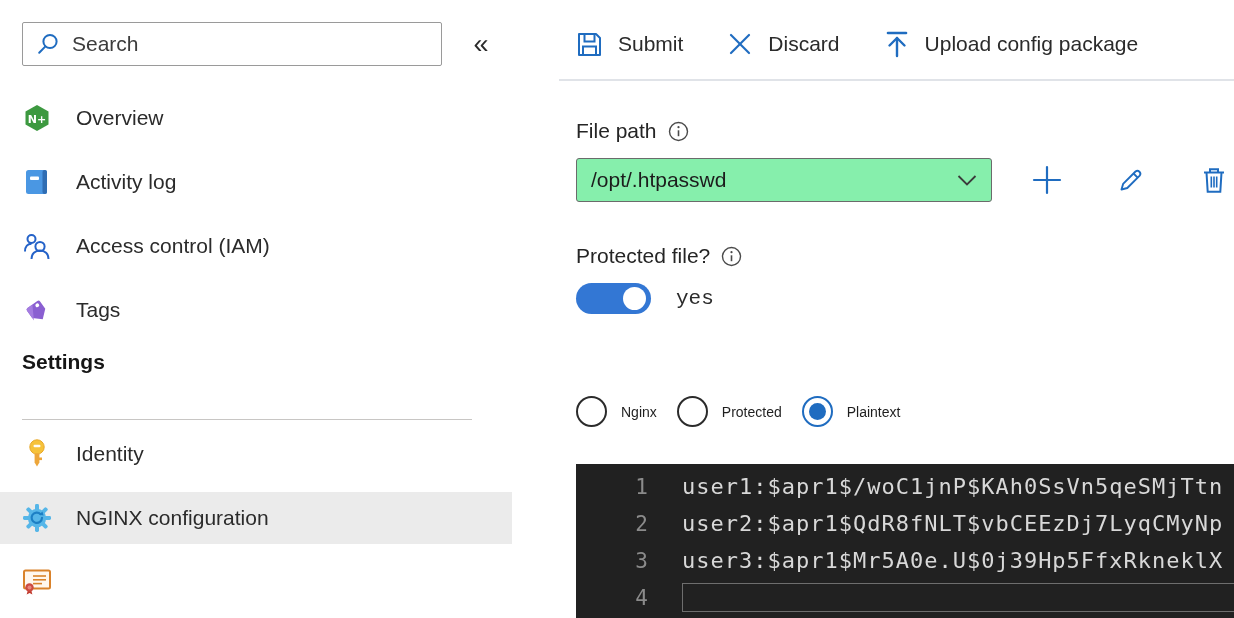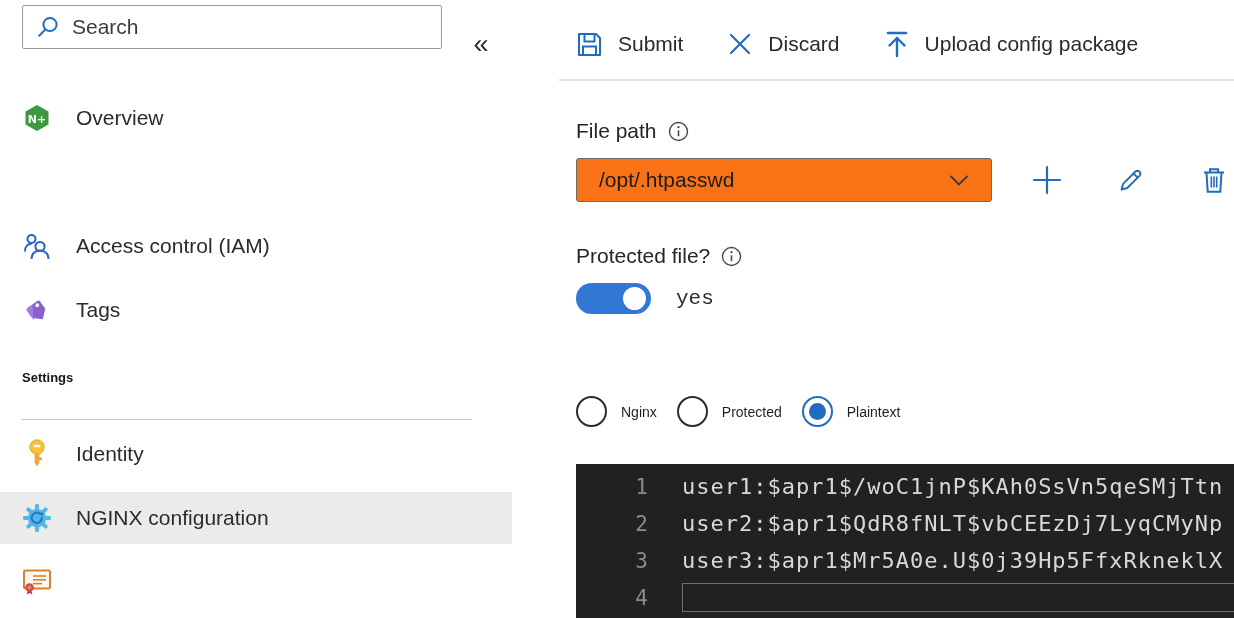--- a/index.html
+++ b/index.html
@@ -5,54 +5,54 @@
   * { margin:0; padding:0; box-sizing:border-box; }
   html,body { width:1234px; height:618px; }
   body {
     position:relative; background:#ffffff; overflow:hidden;
     font-family:"Liberation Sans","DejaVu Sans",sans-serif;
     color:#2f2f2f;
   }
   
   .sidebar { position:absolute; left:0; top:0; width:512px; height:618px; background:#fff; }
   .search-wrap {
-    position:absolute; left:22px; top:5px; width:420px; height:44px;
+    position:absolute; left:22px; top:22px; width:420px; height:44px;
     border:1px solid #9a9a9a; border-radius:2px; background:#fff;
     display:flex; align-items:center; gap:12px; padding-left:13px;
   }
   .search-wrap input {
     border:none; outline:none; font-size:21px; width:340px; background:transparent;
     font-family:"Liberation Sans","DejaVu Sans",sans-serif; color:#2f2f2f;
   }
   .search-wrap input::placeholder { color:#3c3c3c; opacity:1; }
   .collapse-btn {
     position:absolute; left:460px; top:24px; width:42px; height:40px;
     display:flex; align-items:center; justify-content:center;
     font-size:27px; color:#2b2b2b; cursor:pointer;
   }
   .nav-item {
     position:absolute; left:0; width:512px; height:44px;
     display:flex; align-items:center; gap:24px; padding-left:22px; cursor:pointer;
   }
   .nav-item .nicon { width:30px; height:30px; display:flex; align-items:center; justify-content:center; flex:none; }
   .nav-item .nlabel { font-size:21px; color:#2b2b2b; }
   .nav-item.selected { background:#ebebeb; height:52px; }
-  .section-heading { position:absolute; left:22px; top:370px; font-size:13px; font-weight:bold; color:#161616; }
+  .section-heading { position:absolute; left:22px; top:350px; font-size:21px; font-weight:bold; color:#161616; }
   .side-divider { position:absolute; left:22px; top:419px; width:450px; height:1px; background:#c8c6c4; }
   
   .panel { position:absolute; left:559px; top:0; width:697px; height:618px; }
   .toolbar { position:absolute; left:17px; top:20px; height:48px; display:flex; align-items:center; gap:44px; }
   .tb-cmd { display:flex; align-items:center; gap:15px; cursor:pointer; }
   .tb-cmd .tlabel { font-size:21px; color:#2b2b2b; }
   .tb-divider { position:absolute; left:0; top:79px; width:697px; height:2px; background:#e0e3e8; }
   .field-label-row { position:absolute; left:17px; display:flex; align-items:center; gap:11px; font-size:21px; color:#252525; }
   .combo {
     position:absolute; left:17px; top:158px; width:416px; height:44px;
-    border:1px solid #6b6b6b; border-radius:3px; background:#f97316;
-    display:flex; align-items:center; padding:0 22px; cursor:pointer;
+    border:1px solid #6b6b6b; border-radius:3px; background:#86efac;
+    display:flex; align-items:center; padding:0 14px; cursor:pointer;
   }
   .combo .combo-value { font-size:21px; color:#1c1c1c; flex:1; }
   .icon-btn {
     position:absolute; top:158px; width:46px; height:44px;
     display:flex; align-items:center; justify-content:center; cursor:pointer;
   }
   .toggle-row { position:absolute; left:17px; top:283px; display:flex; align-items:center;font-family:Liberation Mono, monospace; }
   .toggle {
     width:75px; height:31px; border-radius:16px; background:#3377d4; position:relative; cursor:pointer; flex:none;
   }
@@ -103,20 +103,30 @@
   <div class="nav-item" style="top:96px;">
     <span class="nicon">
       <svg width="28" height="28" viewBox="0 0 28 28">
         <polygon points="14,1 25.5,7.5 25.5,20.5 14,27 2.5,20.5 2.5,7.5" fill="#3d9940"></polygon>
         <text x="14" y="18.5" font-size="11" font-weight="bold" fill="#fff" text-anchor="middle" font-family="DejaVu Sans, sans-serif">N+</text>
       </svg>
     </span>
     <span class="nlabel">Overview</span>
   </div>
 
+  <div class="nav-item" style="top:160px;">
+    <span class="nicon">
+      <svg width="26" height="28" viewBox="0 0 26 28">
+        <rect x="2" y="2" width="21" height="24" rx="2.5" fill="#4a97e3"></rect>
+        <rect x="18.5" y="2" width="4.5" height="24" rx="2" fill="#2f6db3"></rect>
+        <rect x="6" y="8.5" width="9" height="3.4" rx="1" fill="#fff"></rect>
+      </svg>
+    </span>
+    <span class="nlabel">Activity log</span>
+  </div>
 
   <div class="nav-item" style="top:224px;">
     <span class="nicon">
       <svg width="28" height="28" viewBox="0 0 28 28" fill="none" stroke="#2462c8" stroke-width="2">
         <circle cx="8.5" cy="7" r="4"></circle>
         <path d="M2 19.5 c0-5 2.8-7.7 6.5-7.7"></path>
         <circle cx="17" cy="14.5" r="4.6"></circle>
         <path d="M8.5 27 c0-5.3 3.6-8.6 8.5-8.6 s8.5 3.3 8.5 8.6"></path>
       </svg>
     </span>

